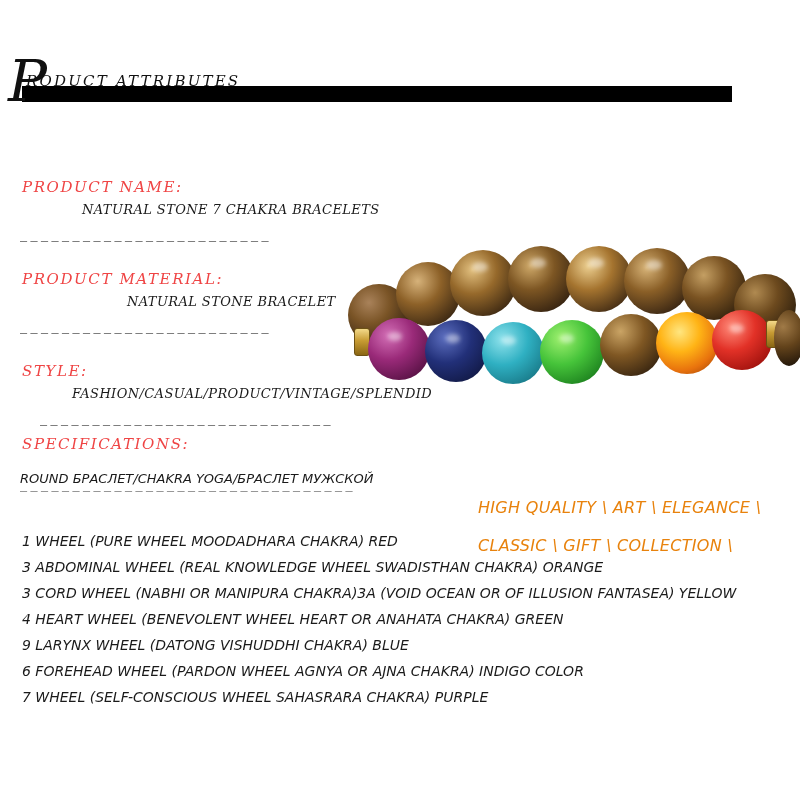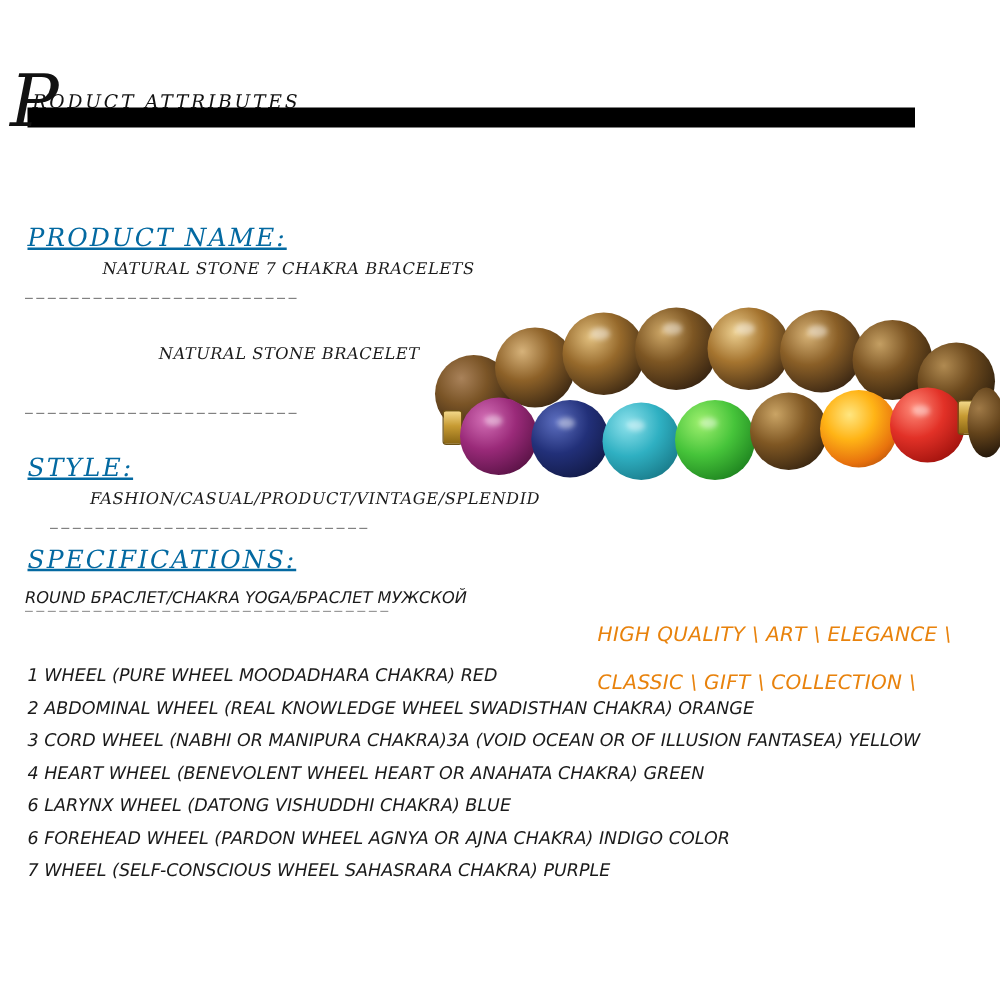--- a/index.html
+++ b/index.html
@@ -52,43 +52,42 @@
     line-height: 1;
     color: #111111;
   }
 
   
   .attr {
     position: absolute;
     font-family: "DejaVu Serif", serif;
   }
   .attr-label {
-    font-size: 20px;
+    font-size: 15px;
     font-style: italic;
     letter-spacing: 1.6px;
-    color: #0369a1;
-    white-space: nowrap;
-    text-decoration: underline;
+    color: #ef4444;
+    white-space: nowrap;
   }
   .attr-value {
     font-size: 13px;
     font-style: italic;
     letter-spacing: 0.4px;
     color: #1a1a1a;
     white-space: nowrap;
     margin-top: 6px;
   }
   .indent-1 { margin-left: 60px; }
   .indent-2 { margin-left: 105px; }
   .indent-3 { margin-left: 50px; }
 
   .dashline {
     position: absolute;
-    font-family: Liberation Sans, sans-serif;
-    font-size: 11px;
+    font-family: Liberation Serif, serif;
+    font-size: 14px;
     color: #555555;
     letter-spacing: 0px;
     white-space: nowrap;
     overflow: hidden;
   }
 
   
   .spec-value {
     position: absolute;
     font-family: "DejaVu Sans", sans-serif;
@@ -168,42 +167,43 @@
   <div class="header-title">RODUCT  ATTRIBUTES</div>
 </div>
 
 <div class="attr" style="left:22px; top:178px;">
   <div class="attr-label">PRODUCT NAME:</div>
   <div class="attr-value indent-1">NATURAL STONE  7 CHAKRA BRACELETS</div>
 </div>
 <div class="dashline" style="left:20px; top:228px; width:430px;">_ _ _ _ _ _ _ _ _ _ _ _ _ _ _ _ _ _ _ _ _ _ _ _</div>
 
 <div class="attr" style="left:22px; top:270px;">
+  <div class="attr-label">PRODUCT MATERIAL:</div>
   <div class="attr-value indent-2">NATURAL STONE BRACELET</div>
 </div>
 <div class="dashline" style="left:20px; top:320px; width:300px;">_ _ _ _ _ _ _ _ _ _ _ _ _ _ _ _ _ _ _ _ _ _ _ _</div>
 
 <div class="attr" style="left:22px; top:362px;">
   <div class="attr-label">STYLE:</div>
   <div class="attr-value indent-3">FASHION/CASUAL/PRODUCT/VINTAGE/SPLENDID</div>
 </div>
 <div class="dashline" style="left:40px; top:412px; width:420px;">_ _ _ _ _ _ _ _ _ _ _ _ _ _ _ _ _ _ _ _ _ _ _ _ _ _ _ _</div>
 
 <div class="attr" style="left:22px; top:435px;">
   <div class="attr-label">SPECIFICATIONS:</div>
 </div>
 <div class="spec-value" style="left:20px; top:471px;">ROUND БРАСЛЕТ/CHAKRA YOGA/БРАСЛЕТ МУЖСКОЙ</div>
 <div class="dashline" style="left:20px; top:478px; width:460px; color:#777;">_ _ _ _ _ _ _ _ _ _ _ _ _ _ _ _ _ _ _ _ _ _ _ _ _ _ _ _ _ _ _ _</div>
 
 <div class="chakra-block">
   <div class="chakra-item">1 WHEEL (PURE WHEEL MOODADHARA CHAKRA)  RED</div>
-  <div class="chakra-item">2 ABDOMINAL WHEEL (REAL KNOWLEDGE WHEEL SWADISTHAN CHAKRA)  ORANGE</div>
+  <div class="chakra-item">3 ABDOMINAL WHEEL (REAL KNOWLEDGE WHEEL SWADISTHAN CHAKRA)  ORANGE</div>
   <div class="chakra-item">3 CORD WHEEL (NABHI OR MANIPURA CHAKRA)3A (VOID OCEAN OR OF ILLUSION FANTASEA)  YELLOW</div>
   <div class="chakra-item">4 HEART WHEEL (BENEVOLENT WHEEL HEART OR ANAHATA CHAKRA)  GREEN</div>
-  <div class="chakra-item">6 LARYNX WHEEL (DATONG VISHUDDHI CHAKRA) BLUE</div>
+  <div class="chakra-item">9 LARYNX WHEEL (DATONG VISHUDDHI CHAKRA) BLUE</div>
   <div class="chakra-item">6 FOREHEAD WHEEL (PARDON WHEEL AGNYA OR AJNA CHAKRA) INDIGO COLOR</div>
   <div class="chakra-item">7 WHEEL (SELF-CONSCIOUS WHEEL SAHASRARA CHAKRA) PURPLE</div>
 </div>
 
 <div class="slogan slogan-1">HIGH QUALITY \ ART \ ELEGANCE \</div>
 <div class="slogan slogan-2">CLASSIC \ GIFT \ COLLECTION \</div>
 
 <div class="bracelet">
 
   <div class="bead" style="left:18px; top:44px; width:62px; height:62px; background:radial-gradient(circle at 34% 30%, #a9825a 0%, #7a5426 35%, #3a2713 75%, #1d130a 100%);"></div>

